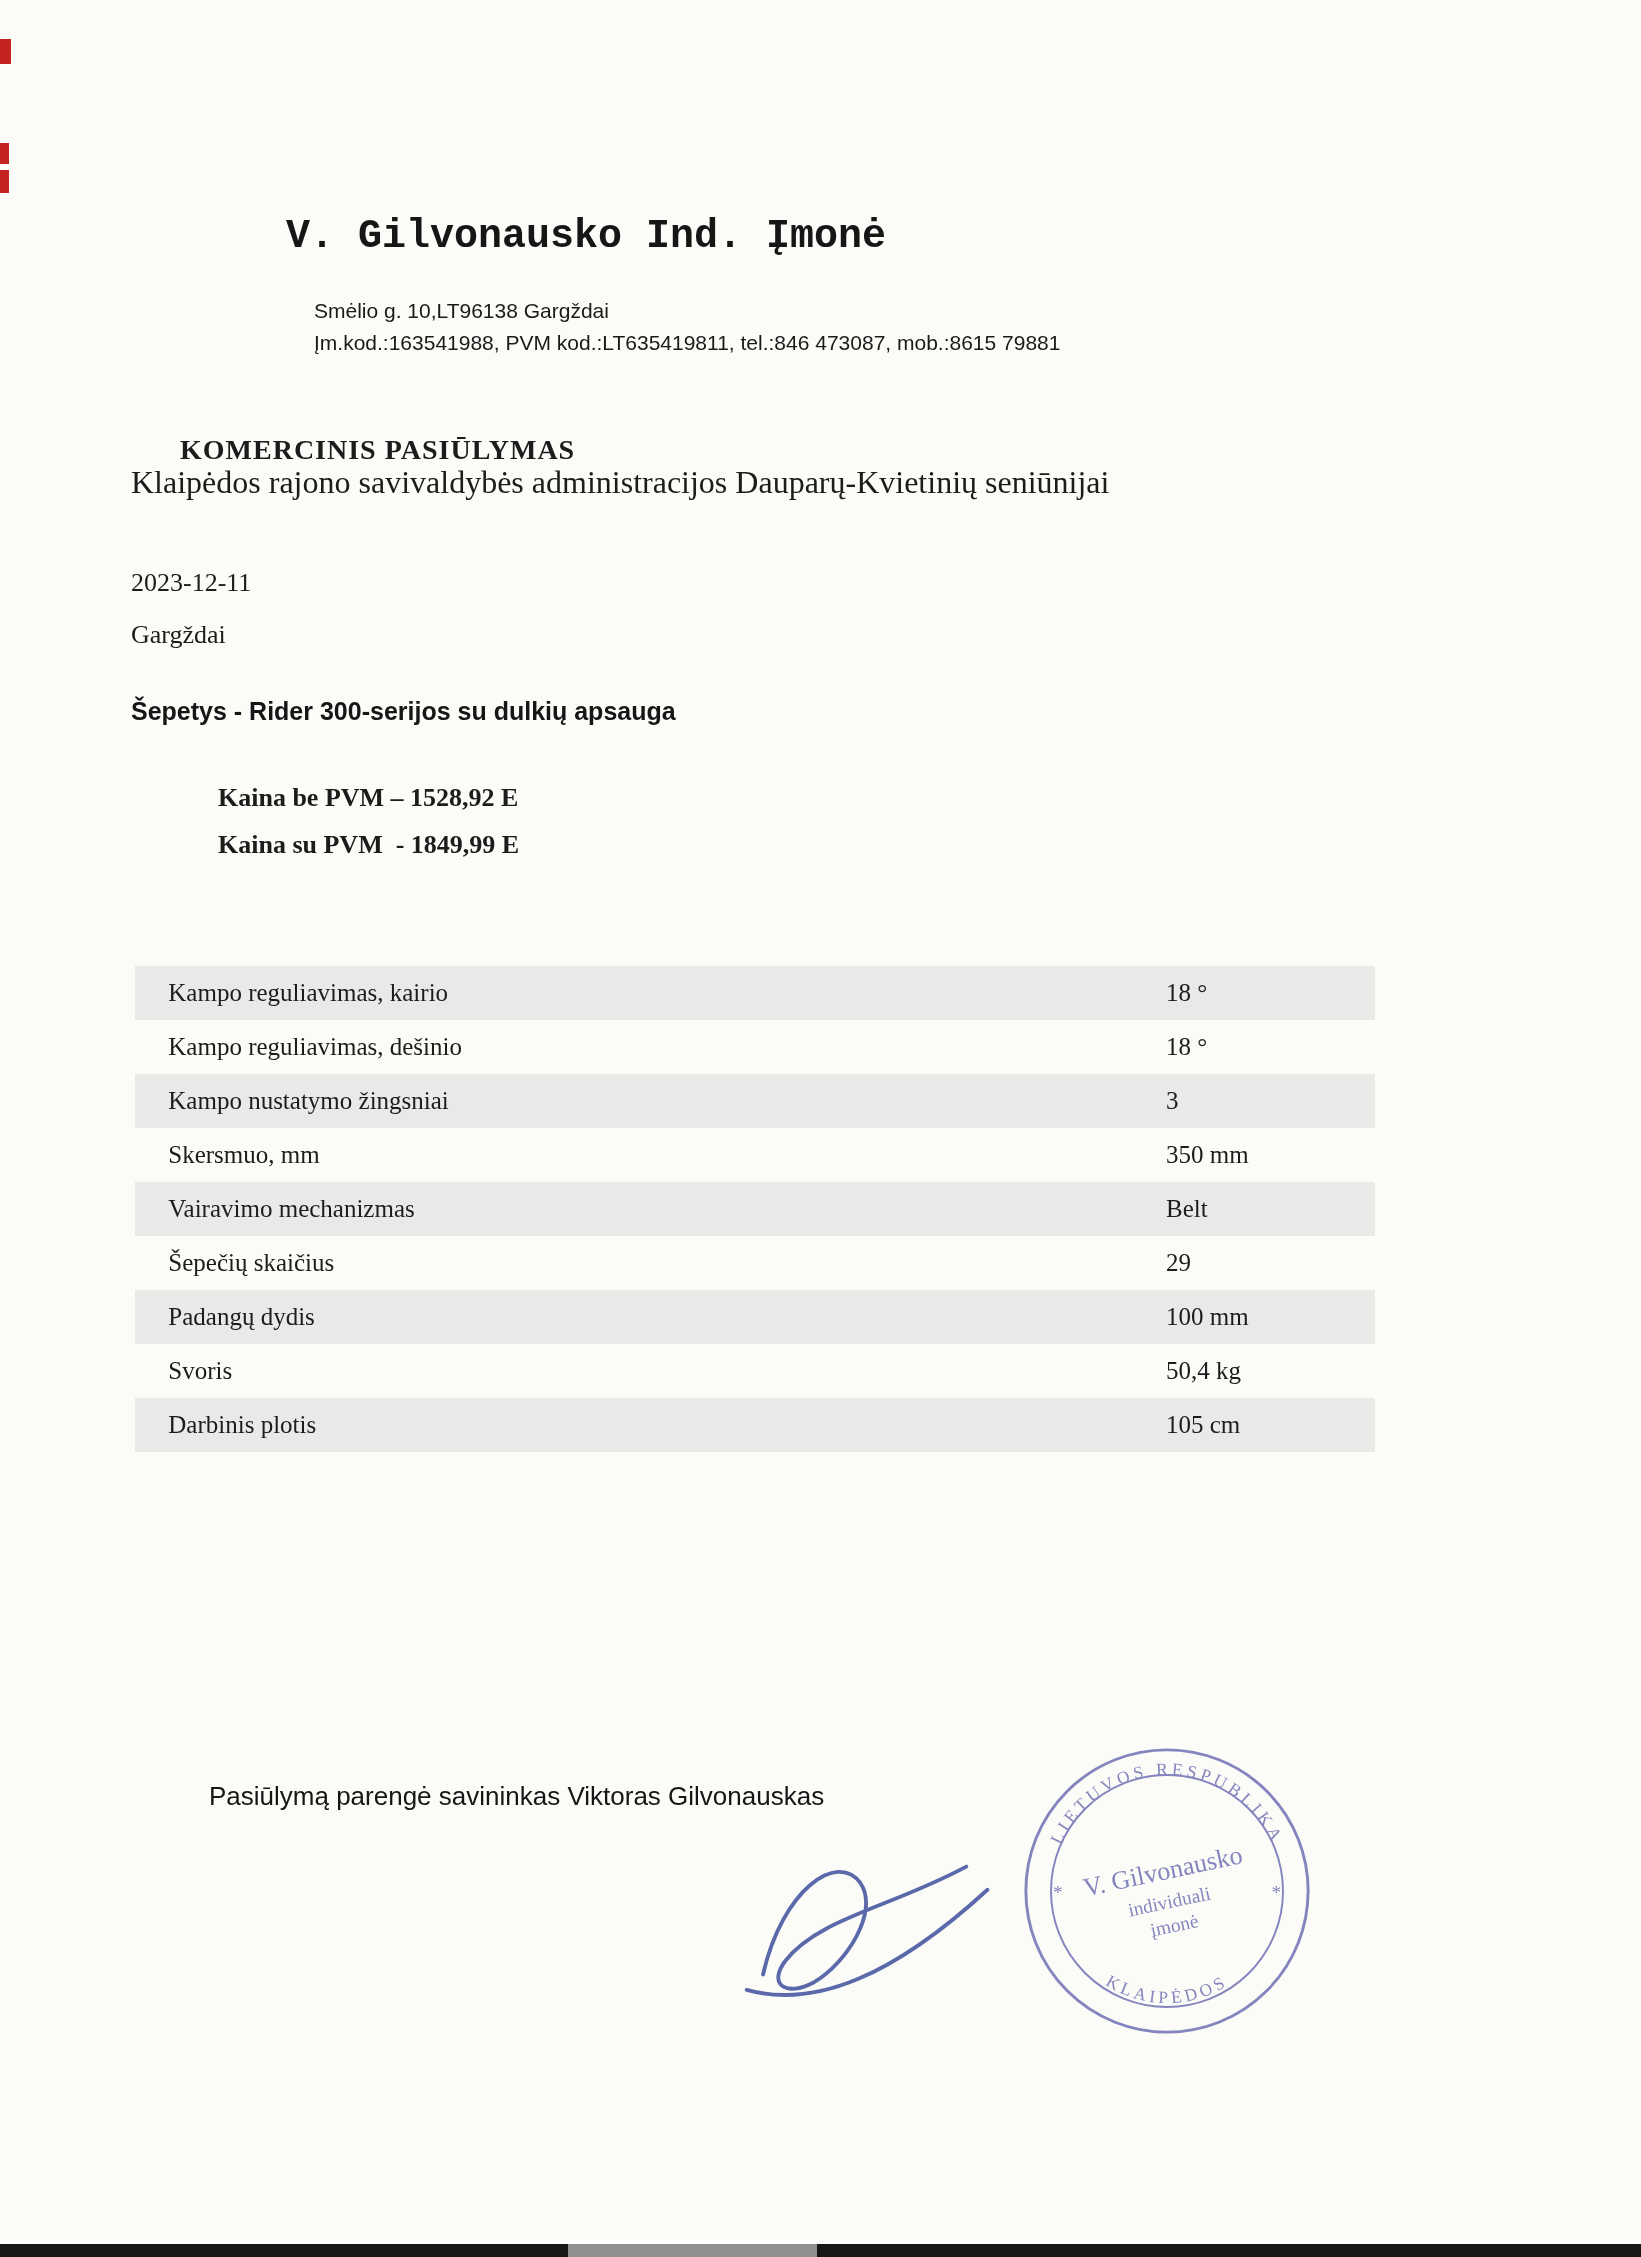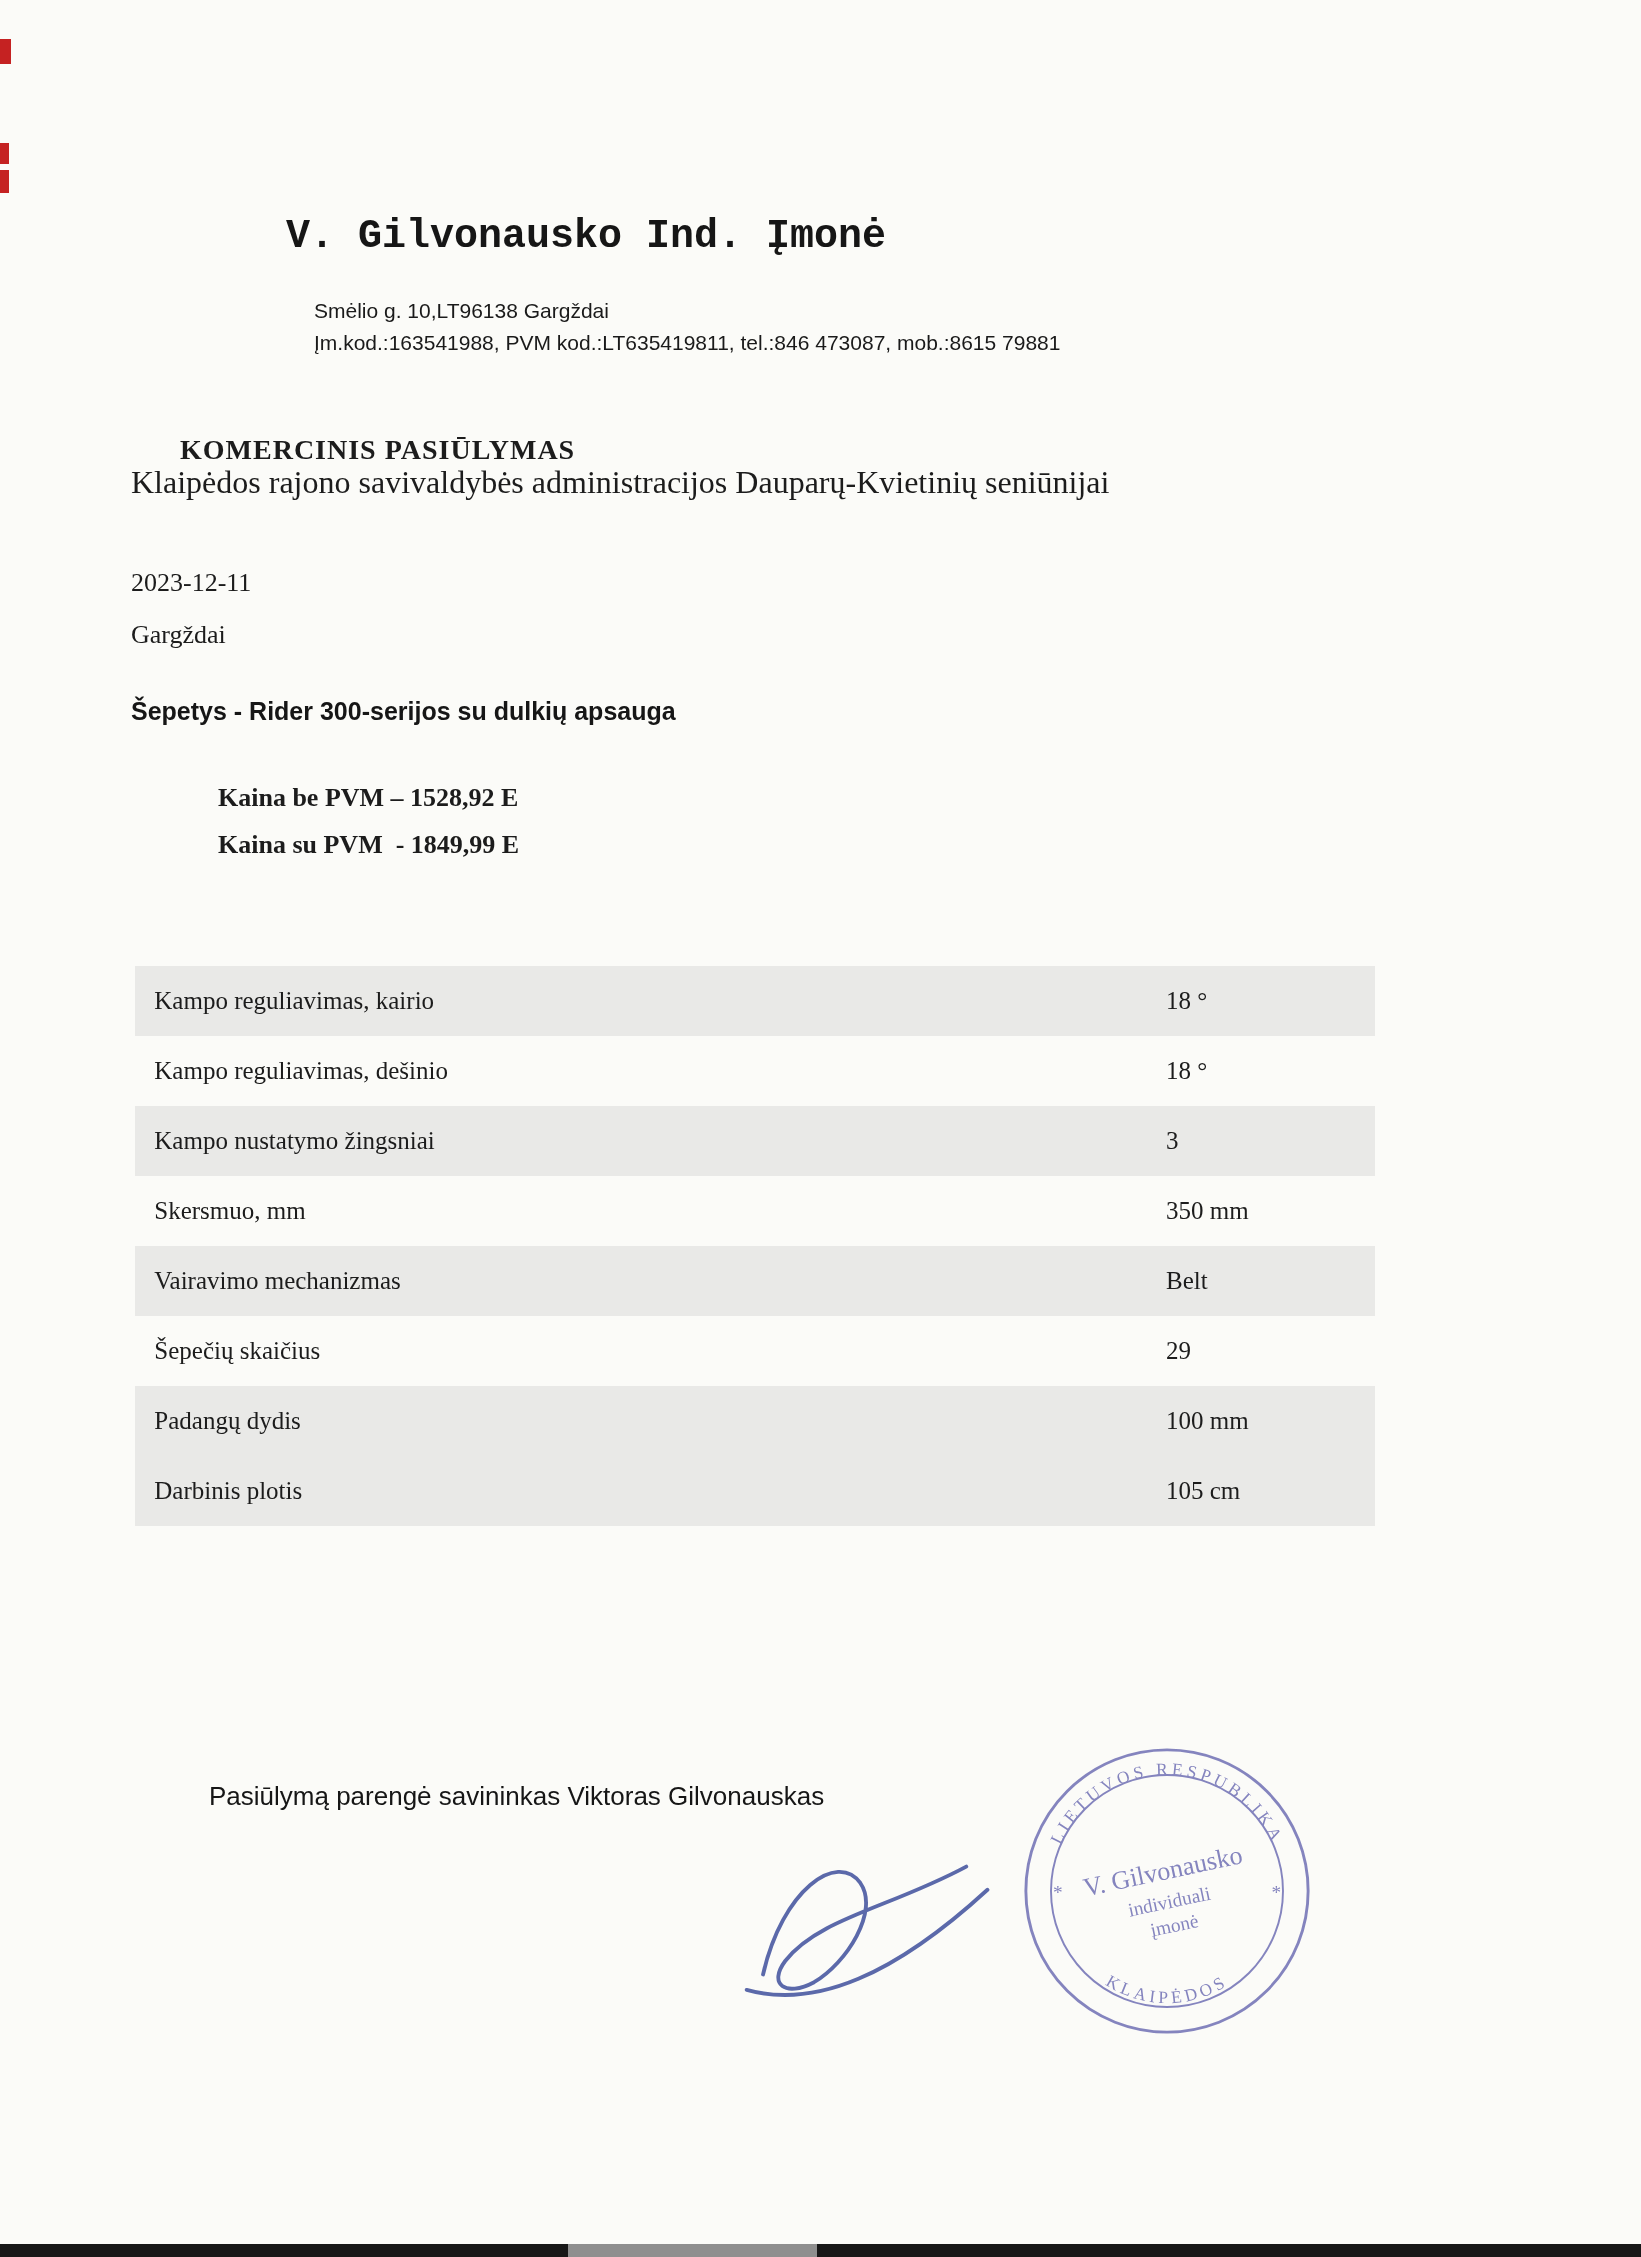--- a/index.html
+++ b/index.html
@@ -76,22 +76,22 @@
   .prices { position: absolute; left: 218px; top: 774px; }
   .price-line {
     font-weight: bold; font-size: 26px; line-height: 47px;
     white-space: pre;
   }
 
   
   .spec-table { position: absolute; left: 135px; top: 966px; width: 1240px; }
   .spec-row {
     position: relative;
-    height: 70px;
-    display: flex; align-items: center;
+    height: 54px;
+    display: flex; align-items: center; padding-left: 14px;
   }
   .spec-row.striped { background: #e9e9e7; }
   .spec-label { padding-left: 19.3px; font-size: 25px; }
   .spec-value { position: absolute; left: 1031px; font-size: 25px; }
 
   
   .prepared-by {
     position: absolute; left: 209px; top: 1781px;
     font-family: "Liberation Sans", sans-serif;
     font-size: 26px; color: #161616;
@@ -151,20 +151,24 @@
       <span class="spec-label">Vairavimo mechanizmas</span>
       <span class="spec-value">Belt</span>
     </div>
     <div class="spec-row">
       <span class="spec-label">Šepečių skaičius</span>
       <span class="spec-value">29</span>
     </div>
     <div class="spec-row striped">
       <span class="spec-label">Padangų dydis</span>
       <span class="spec-value">100 mm</span>
+    </div>
+    <div class="spec-row">
+      <span class="spec-label">Svoris</span>
+      <span class="spec-value">50,4 kg</span>
     </div>
     <div class="spec-row striped">
       <span class="spec-label">Darbinis plotis</span>
       <span class="spec-value">105 cm</span>
     </div>
   </div>
 
   <div class="prepared-by">Pasiūlymą parengė savininkas Viktoras Gilvonauskas</div>
 
   <div class="signature-wrap">

